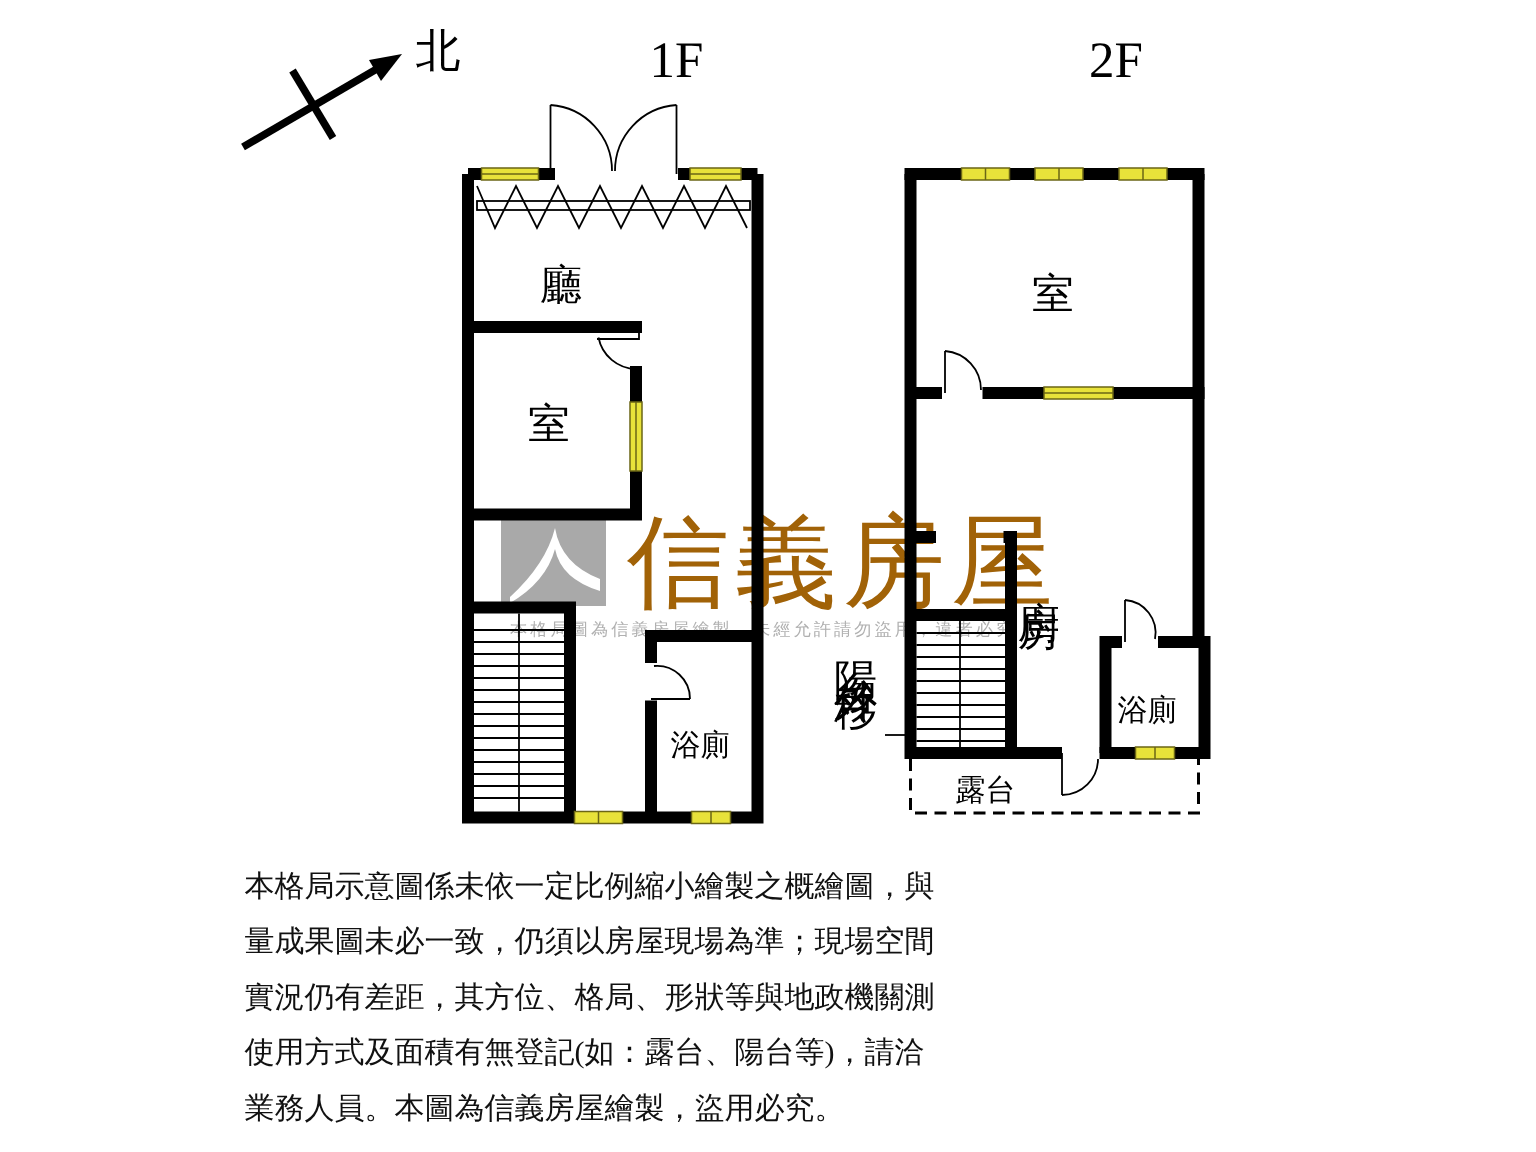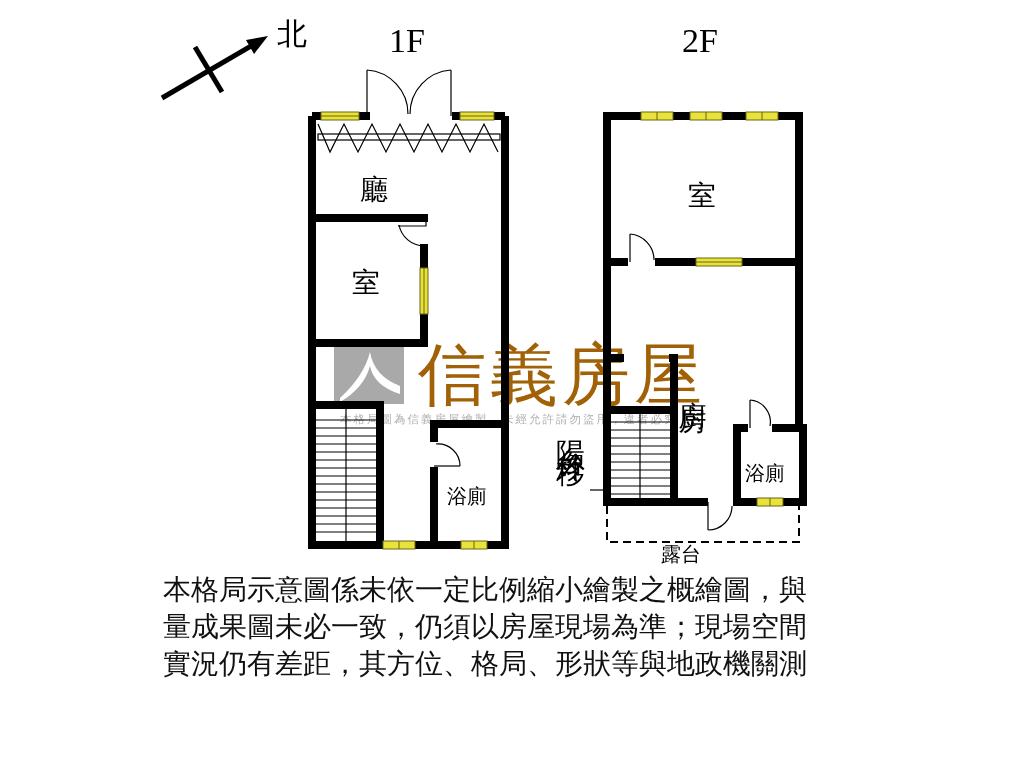--- a/index.html
+++ b/index.html
@@ -1,30 +1,30 @@
 <!DOCTYPE html>
 <html><head>
 <meta charset="utf-8">
 <style>
   html, body { margin: 0; padding: 0; background: #ffffff; }
   body { width: 1024px; height: 768px; position: relative; overflow: hidden;
          font-family: "DejaVu Serif", "Liberation Serif", serif; }
   .plan { position: absolute; left: 0; top: 0; width: 1024px; height: 768px; }
   .lbl { position: absolute; color: #000; font-family: "DejaVu Serif", "Liberation Serif", serif; }
-  .floor-title { font-size: 34px; font-family: "Liberation Serif", serif; }
+  .floor-title { font-size: 34px; font-family: "Liberation Serif", serif; margin-left: 44px; }
   .room { font-size: 28px; }
   .room-sm { font-size: 20px; }
   .vert { writing-mode: vertical-rl; text-orientation: upright; font-size: 28px; letter-spacing: 4px; line-height: 1; }
   .wm-logo { position: absolute; left: 334px; top: 346px; width: 70px; height: 58px; background: #a9a9a9; }
   .wm-text { position: absolute; left: 418px; top: 330px; font-size: 68px; color: #a16207; letter-spacing: 4px;
              font-family: "DejaVu Sans", "Liberation Sans", sans-serif; }
   .wm-sub { position: absolute; left: 340px; top: 412px; font-size: 11.5px; color: #b0b0b0; letter-spacing: 2px;
             font-family: "DejaVu Sans", "Liberation Sans", sans-serif; white-space: nowrap; }
-  .caption { position: absolute; left: 163px; top: 573px; width: 720px; font-size: 28px; line-height: 37px;
-             color: #111; font-family: Liberation Mono, monospace; }
+  .caption { position: absolute; left: 163px; top: 573px; width: 720px; font-size: 20px; line-height: 37px;
+             color: #111; font-family: Liberation Serif, serif; }
   .caption div { white-space: nowrap; }
 </style>
 </head>
 <body>
 
 <div class="wm-logo">
   <svg width="70" height="58" viewBox="0 0 70 58">
     <path d="M6 52 Q30 30 36 6 Q40 30 66 40 L66 48 Q40 40 36 20 Q30 42 6 56 Z" fill="#ffffff"></path>
   </svg>
 </div>
@@ -172,20 +172,22 @@
 
 <div class="lbl floor-title" style="left:389px;top:22px;">1F</div>
 <div class="lbl room" style="left:360px;top:171px;">廳</div>
 <div class="lbl room" style="left:352px;top:264px;">室</div>
 <div class="lbl room-sm" style="left:447px;top:483px;">浴廁</div>
 
 <div class="lbl floor-title" style="left:682px;top:22px;text-align:center;">2F</div>
 <div class="lbl room" style="left:688px;top:177px;">室</div>
 <div class="lbl vert" style="left:678px;top:378px;">廚房</div>
 <div class="lbl room-sm" style="left:745px;top:460px;">浴廁</div>
-<div class="lbl room-sm" style="left:637px;top:541px;margin-left:24px;">露台</div>
+<div class="lbl room-sm" style="left:637px;top:513px;">露台</div>
 <div class="lbl vert" style="left:556px;top:418px;font-size:29px;letter-spacing:6px;">陽台外移</div>
 
 <div class="caption">
   <div>本格局示意圖係未依一定比例縮小繪製之概繪圖，與</div>
   <div>量成果圖未必一致，仍須以房屋現場為準；現場空間</div>
   <div>實況仍有差距，其方位、格局、形狀等與地政機關測</div>
+  <div>使用方式及面積有無登記(如：露台、陽台等)，請洽</div>
+  <div>業務人員。本圖為信義房屋繪製，盜用必究。</div>
 </div>
 
 </body></html>

